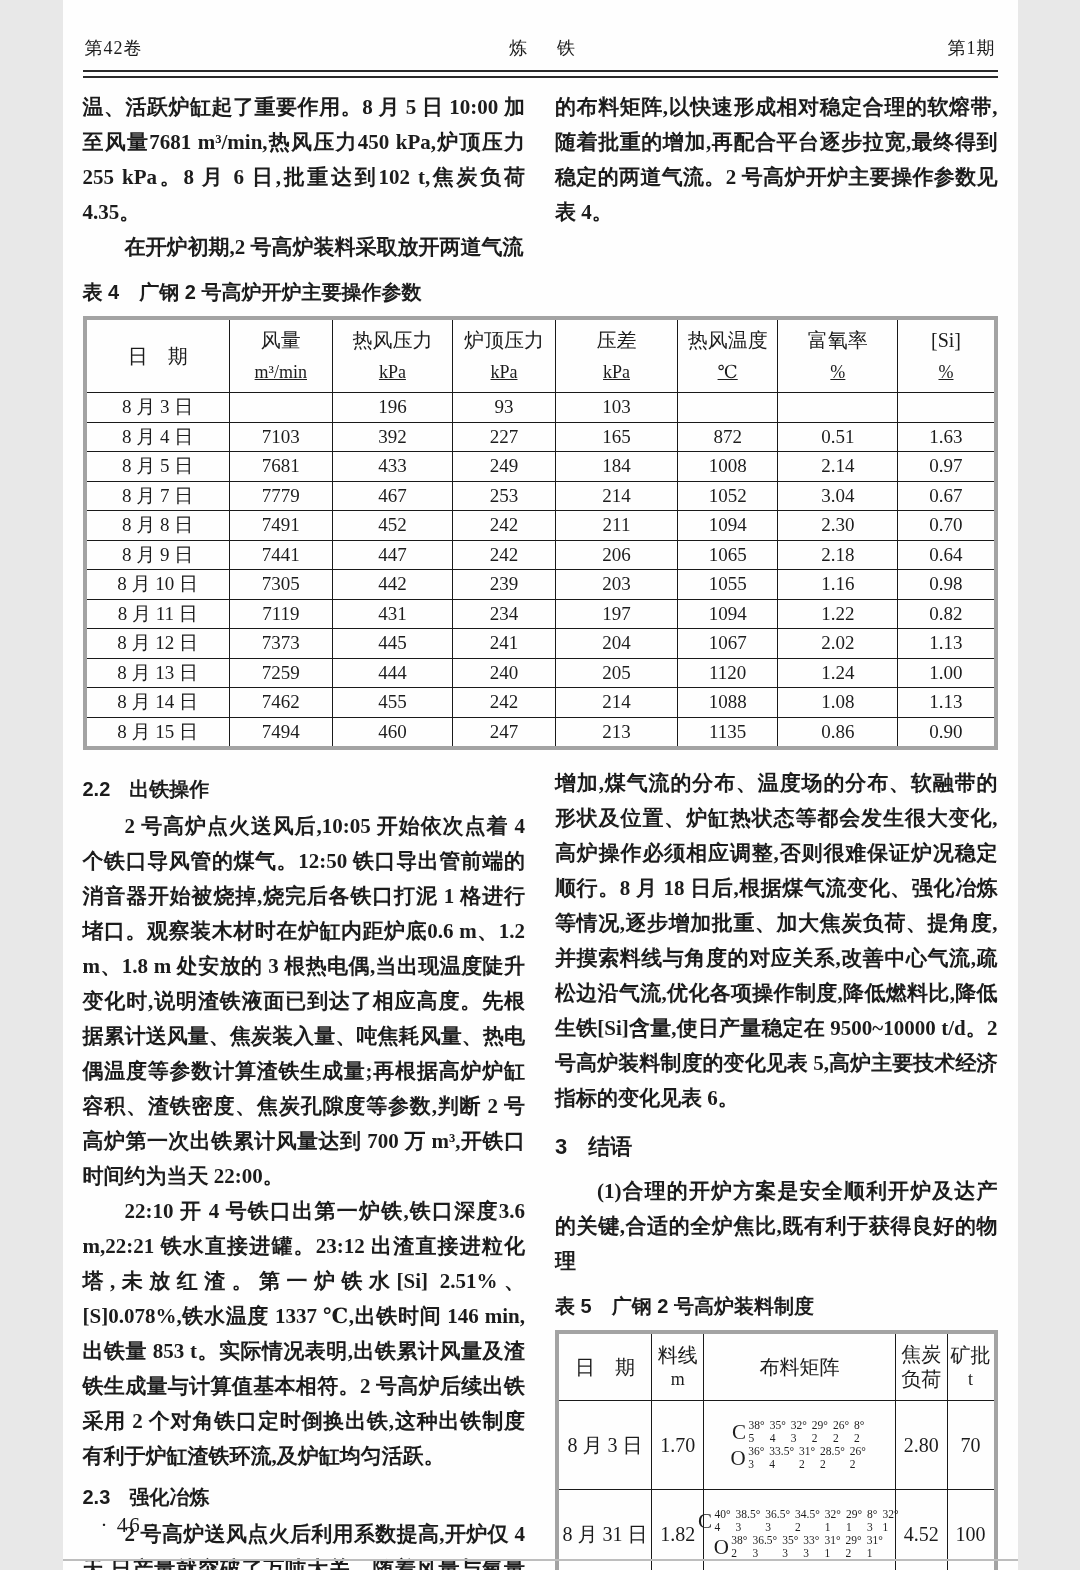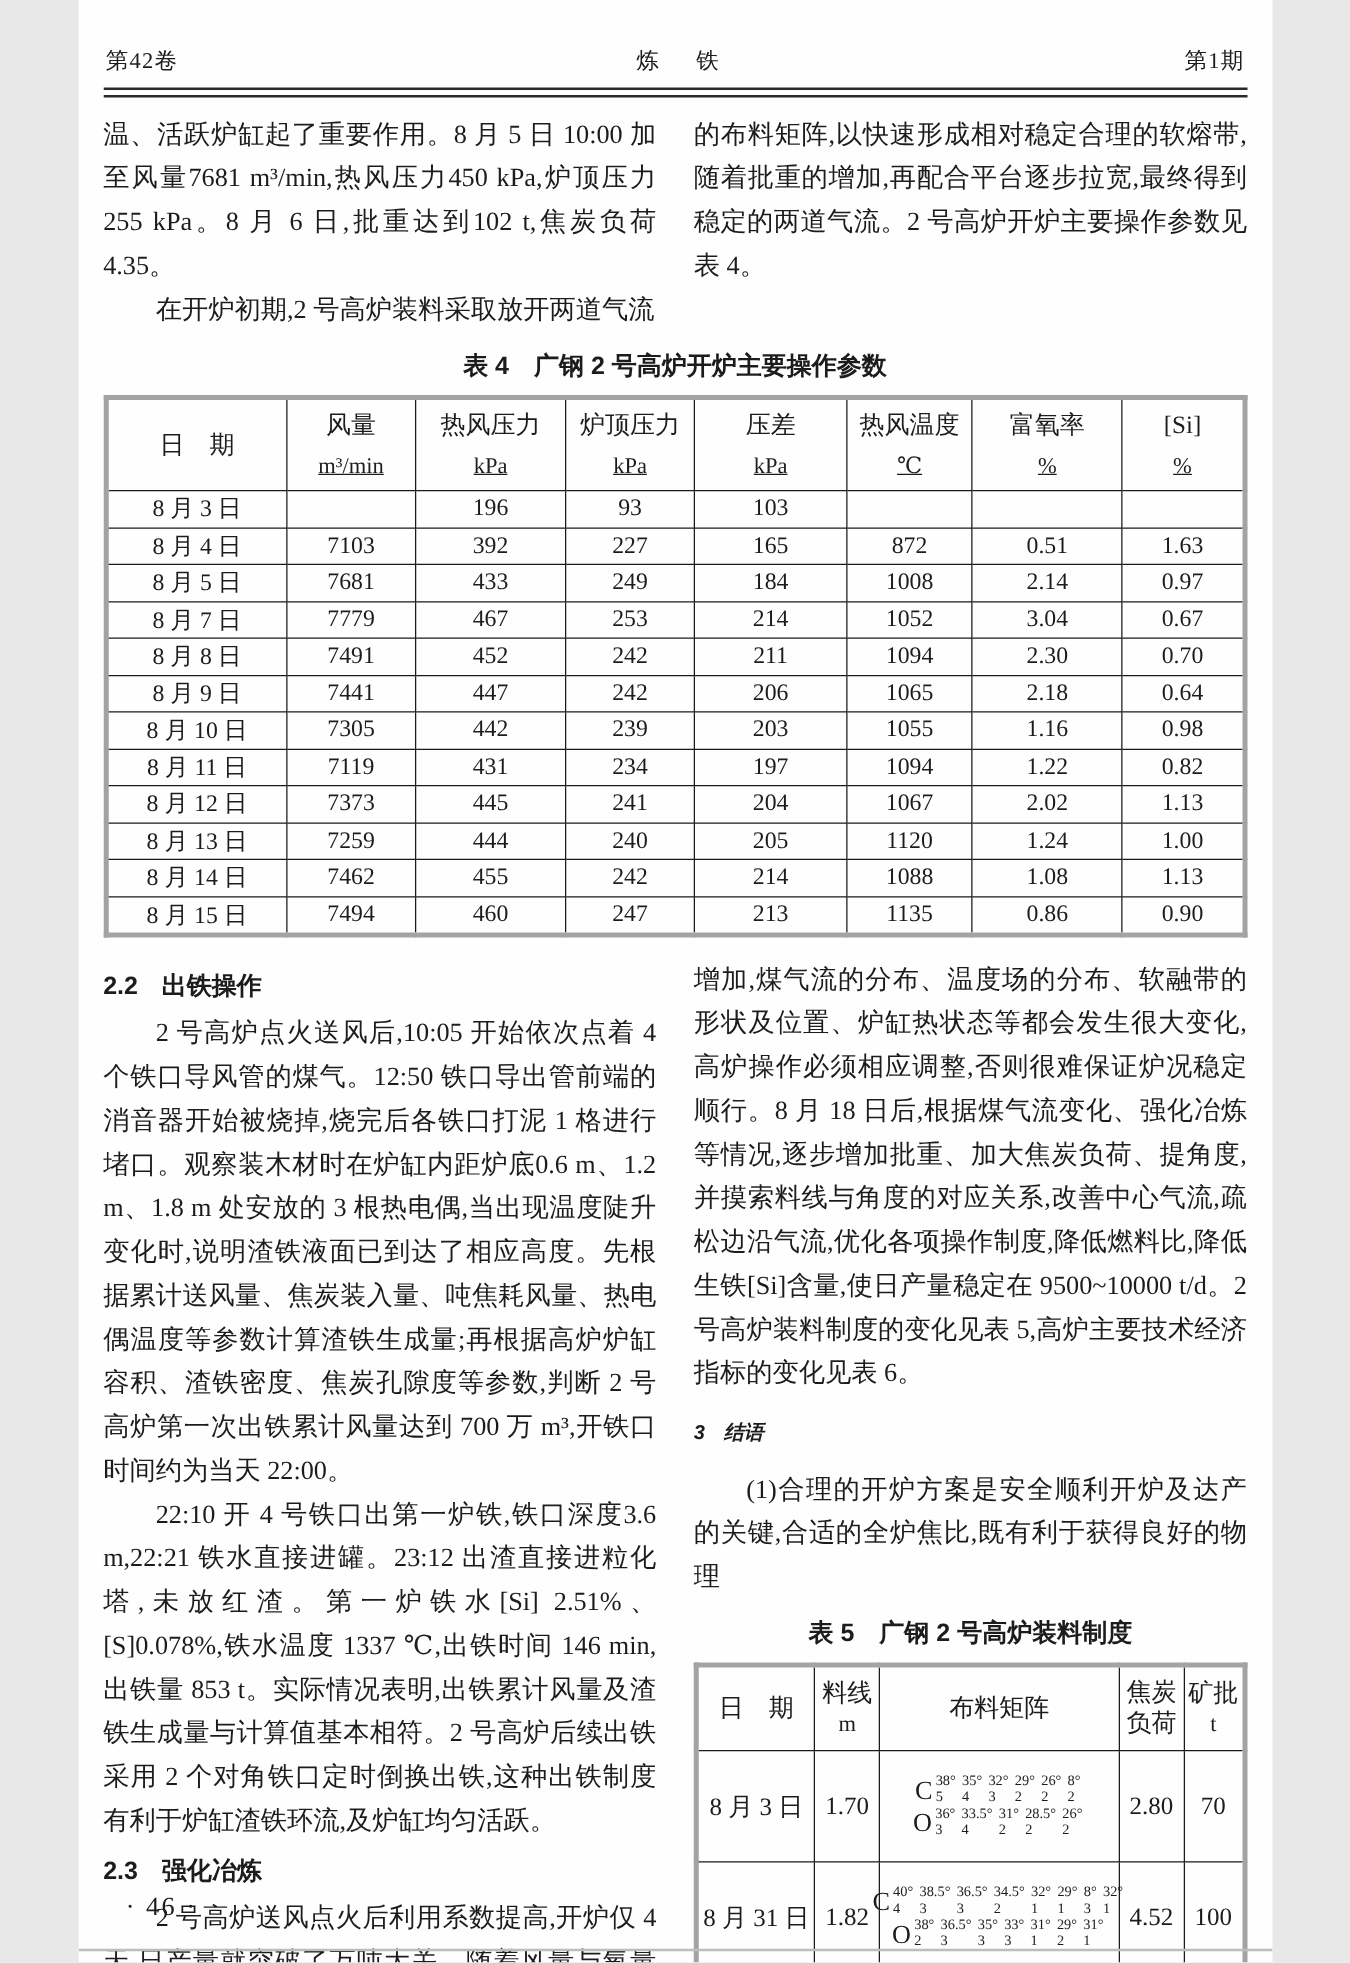--- a/index.html
+++ b/index.html
@@ -24,35 +24,36 @@
     border-top:2px solid #2a2a2a;border-bottom:2px solid #2a2a2a;
   }
   
   .body-area{padding:0 20px;}
   .twocol{display:flex;gap:30px;}
   .col{width:505px;}
   .para{
     font-size:21px;line-height:35px;
     text-align:justify;text-justify:inter-character;
     margin:0;
+    font-weight:bold;
   }
   .indent{text-indent:2em;}
   .intro{margin-top:12px;}
   
   .sechead{
     font-family:"Liberation Sans","DejaVu Sans",sans-serif;
     font-weight:bold;font-size:20px;line-height:30px;
     margin:8px 0 5px 0;
   }
   .sechead .h-num{margin-right:0.95em;}
-  .sechead.big{font-size:16px;margin:16px 0 12px 0;font-style:italic;}
+  .sechead.big{font-size:22px;margin:16px 0 12px 0;}
   
   .tbl-title{
     font-family:"Liberation Sans","DejaVu Sans",sans-serif;
-    font-weight:bold;font-size:20px;text-align:center;
+    font-weight:bold;font-size:20px;
     margin:14px 0 10px 0;
   }
   .tbl-title .t-label{margin-right:1em;}
   table{border-collapse:collapse;width:100%;table-layout:fixed;}
   table{border:4px solid #a3a3a3;}
   th,td{border:1px solid #1a1a1a;font-weight:normal;text-align:center;padding:0 2px;}
   
   .t4 th{height:72px;vertical-align:middle;}
   .t4 .hname{font-size:20px;line-height:26px;}
   .t4 .hunit{font-size:18px;line-height:26px;margin-top:6px;text-decoration:underline;}

